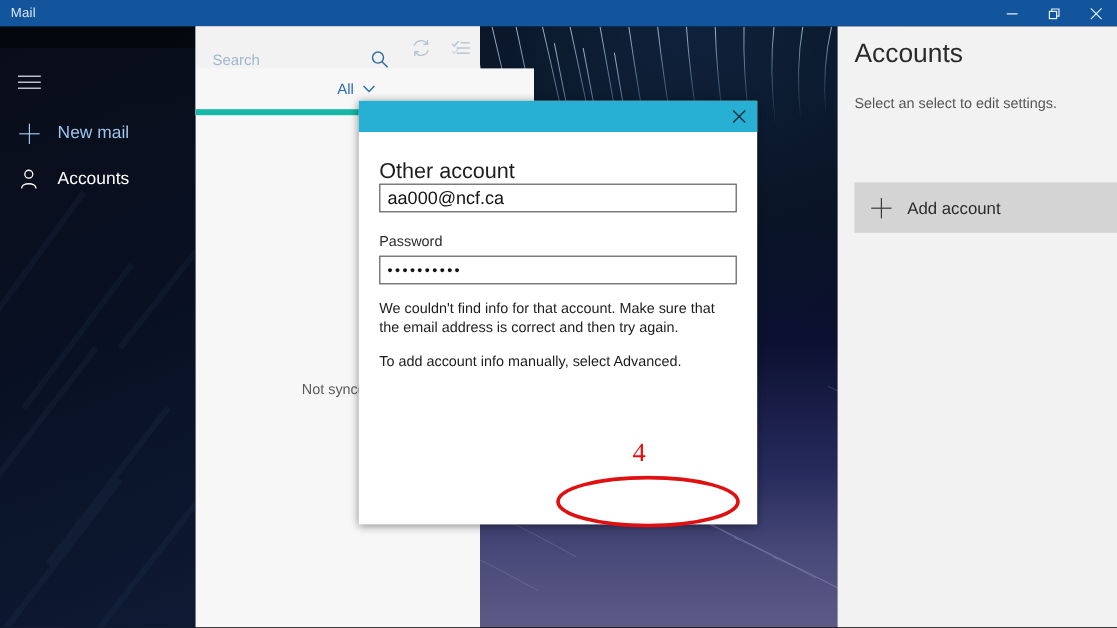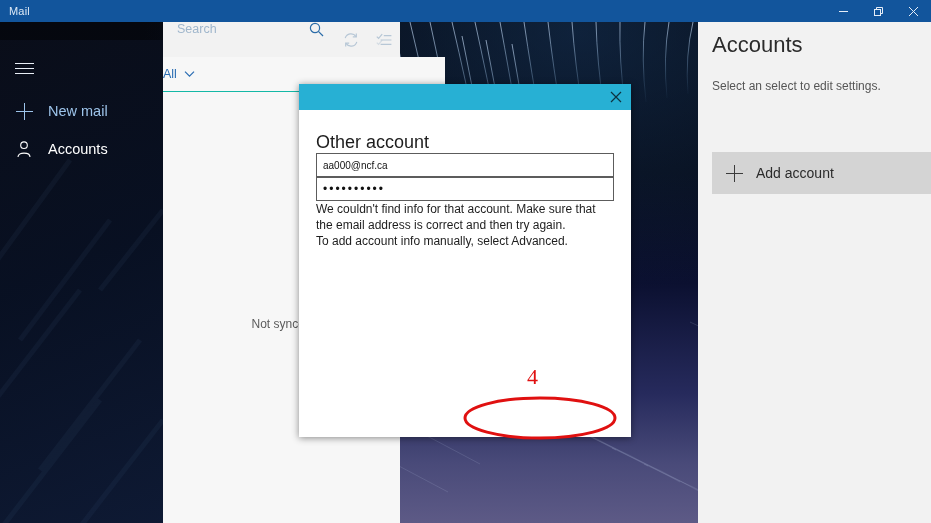--- a/index.html
+++ b/index.html
@@ -152,43 +152,43 @@
     left: 0; top: 0;
     width: 237px; height: 35px;
     display: flex;
     align-items: center;
     background: #f2f2f2;
   }
   .searchbox {
     flex: 1 1 auto;
     height: 35px;
     display: flex;
-    align-items: flex-start;
+    align-items: flex-end;
     padding-left: 14px;
     color: #9fb6cc;
     font-size: 12.5px;
   }
   .searchbox .mag {
     margin-left: auto;
     margin-right: 10px;
     color: #2b6ca8;
     display: flex;
   }
   .iconbtn {
     width: 33px; height: 35px;
     display: flex; align-items: center; justify-content: center;
     color: #b7c7d6;
   }
   .filterrow {
     position: absolute;
     left: 0; top: 35px;
     width: 282px; height: 34px;
-    display: flex; align-items: center; justify-content: flex-start;
+    display: flex; align-items: center; justify-content: center;
     background: #f7f7f7;
-    border-bottom: 1px solid #14b8a6;
+    border-bottom: 5px solid #14b8a6;
   }
   .filterrow .flabel {
     color: #2a6db3;
     font-size: 12.5px;
   }
   .filterrow .chev {
     margin: 0 14px 0 7px;
     color: #2a6db3;
     display: flex;
   }
@@ -273,33 +273,34 @@
     margin-top: 17px;
     margin-bottom: 5px;
   }
   .textfield {
     width: 100%;
     box-sizing: border-box;
     height: 24px;
     border: 1px solid #5c5c5c;
     background: #fff;
     font-family: "Liberation Sans", sans-serif;
-    font-size: 10px;
+    font-size: 15px;
     color: #111;
     padding: 0 6px;
     outline: none;
   }
   .textfield.pw {
     letter-spacing: 2px;
     font-size: 12px;
   }
   .dlg-msg {
     font-size: 12px;
     line-height: 16px;
     color: #1d1d1d;
+    margin-top: 12px;
   }
   .dlg-msg.second { }
 
   .dlg-buttons {
     position: absolute;
     left: 17px; bottom: 14px;
     width: 298px;
     display: flex;
     gap: 8px;
   }
@@ -570,20 +571,21 @@
         <svg width="12" height="12" viewBox="0 0 12 12" stroke="#0e3340" stroke-width="1.2">
           <path d="M1 1 L11 11 M11 1 L1 11"></path>
         </svg>
       </div>
     </div>
     <div class="dlg-body">
       <div class="dlg-title">Other account</div>
 
       <input class="textfield" type="text" value="aa000@ncf.ca" style="">
 
+      <div class="fieldlabel">Password</div>
       <input class="textfield pw" type="text" value="••••••••••" style="">
 
       <div class="dlg-msg">We couldn't find info for that account. Make sure that the email address is correct and then try again.</div>
       <div class="dlg-msg second">To add account info manually, select Advanced.</div>
     </div>
 
   </div>
 
   <div class="annot-number">4</div>
   <div class="annot-ellipse">

